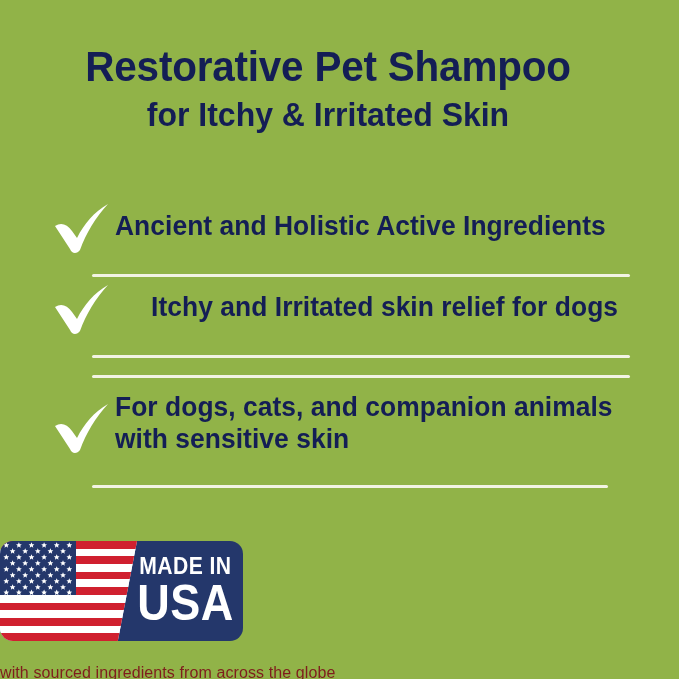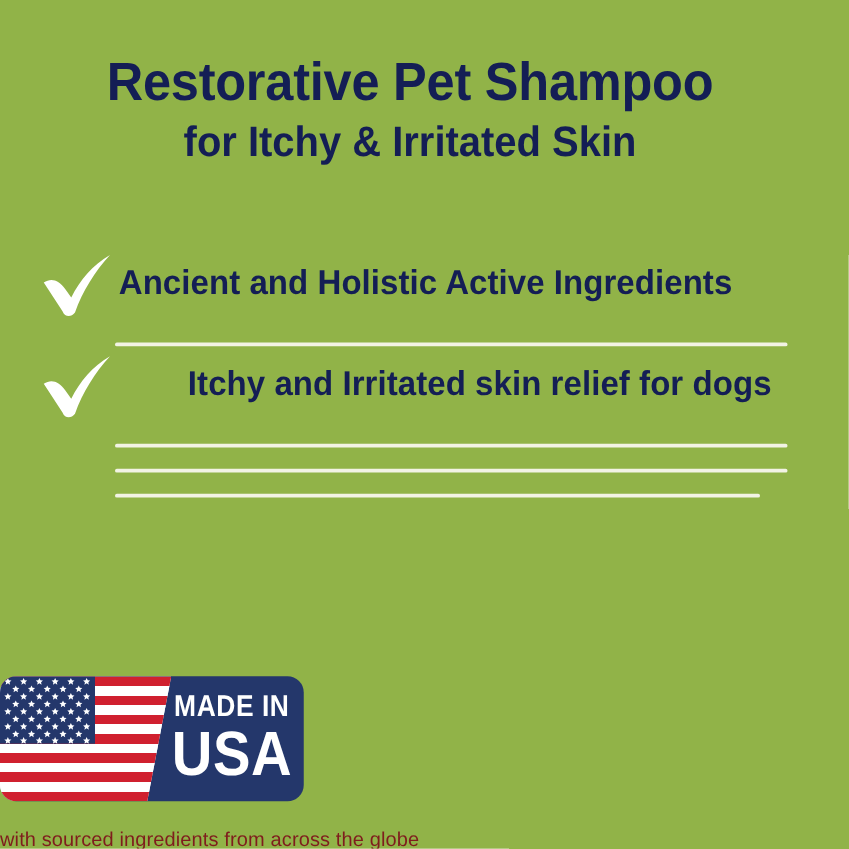--- a/index.html
+++ b/index.html
@@ -55,20 +55,21 @@
     position: absolute;
     top: 196px;
     left: 0;
     width: 679px;
   }
   .check-item {
     position: relative;
     box-sizing: border-box;
     padding-left: 95px;
     padding-right: 40px;
+    margin-left: 20px;
   }
   .check-item .check-icon {
     position: absolute;
     left: 31px;
     width: 62px;
     height: 58px;
     pointer-events: none;
   }
   .check-item .item-text {
     font-family: "Liberation Sans Narrow", "Liberation Sans", sans-serif;
@@ -231,20 +232,29 @@
     <div class="gap-2"></div>
     <div class="div-wrap">
       <div class="divider"></div>
     </div>
 
     <div class="gap-3"></div>
     <div class="div-wrap">
       <div class="divider"></div>
     </div>
 
+    <div class="check-item row-4">
+      <span class="check-icon">
+        <svg viewBox="0 0 62 58" width="62" height="58" aria-hidden="true">
+          <path d="M4 26 C10 22 16 24 21 31 L26 38 C33 24 43 12 57 4 C45 17 35 33 29 50 C26 54 21 54 19 49 Z" fill="#ffffff"></path>
+        </svg>
+      </span>
+      <div class="item-text">For dogs, cats, and companion animals
+with sensitive skin</div>
+    </div>
     <div class="gap-4"></div>
     <div class="div-wrap short">
       <div class="divider"></div>
     </div>
 
   </div>
 
   <div class="badge-area">
     <div class="badge">
       <div class="badge-flag">

